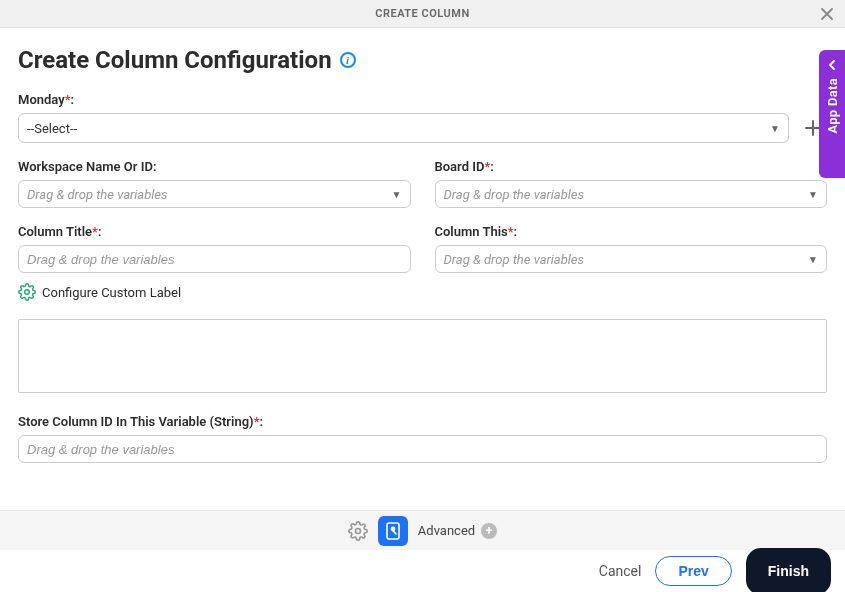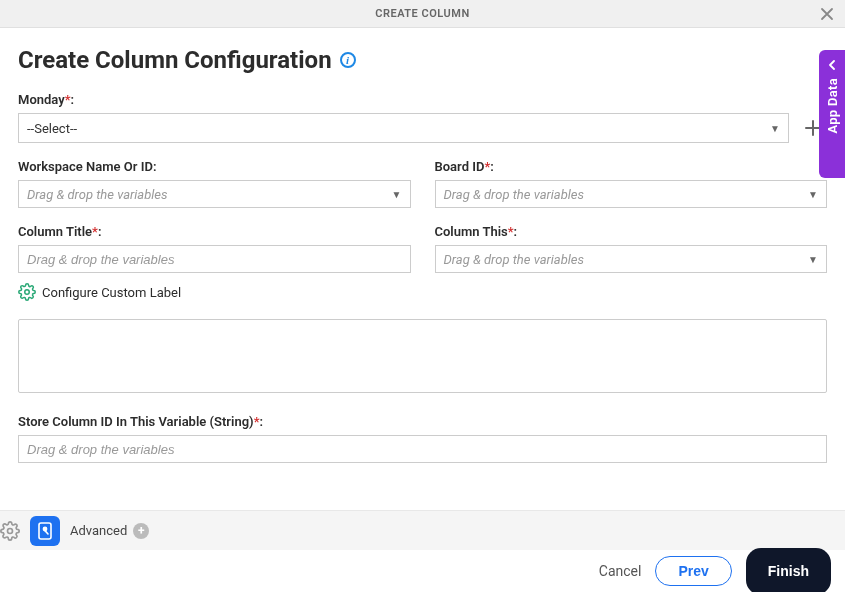--- a/index.html
+++ b/index.html
@@ -14,42 +14,42 @@
   .page-title-row { display: flex; align-items: center; gap: 8px; margin-bottom: 18px; }
   .page-title { font-size: 24px; font-weight: 700; color: #2c2c2c; }
   .info-icon { width: 16px; height: 16px; border: 2px solid #1e88e5; border-radius: 50%; display: inline-flex; align-items: center; justify-content: center; color: #1e88e5; font-size: 11px; font-weight: 700; font-style: italic; font-family: Georgia, serif; }
 
   .field-label { font-size: 13px; font-weight: 600; color: #2c2c2c; margin-bottom: 6px; display: block; }
   .required { color: #d32f2f; }
 
   .row-monday { display: flex; align-items: flex-end; gap: 10px; margin-bottom: 16px; }
   .row-monday .field-group { flex: 1; }
 
-  .select-box, .input-box { width: 100%; height: 28px; border: 1px solid #ccc; border-radius: 0; padding: 0 8px; font-size: 13px; background: #fff; color: #333; display: flex; align-items: center; position: relative; }
+  .select-box, .input-box { width: 100%; height: 28px; border: 1px solid #ccc; border-radius: 6px; padding: 0 8px; font-size: 13px; background: #fff; color: #333; display: flex; align-items: center; position: relative; }
   .select-box.large { height: 30px; }
   .select-box .sel-text { flex: 1; }
   .select-box .sel-placeholder { flex: 1; color: #999; font-style: italic; }
   .select-arrow { color: #666; font-size: 10px; }
   .input-box input { border: none; outline: none; width: 100%; height: 100%; font-size: 13px; font-style: italic; color: #333; background: transparent; }
   .input-box input::placeholder { color: #999; }
 
   .plus-btn { width: 28px; height: 28px; display: flex; align-items: center; justify-content: center; font-size: 22px; color: #666; cursor: pointer; margin-bottom: 1px; }
 
   .two-col { display: flex; gap: 24px; margin-bottom: 16px; }
   .two-col .col { flex: 1; }
 
   .custom-label-row { display: flex; align-items: center; gap: 6px; margin-top: -6px; margin-bottom: 18px; }
   .gear-green { color: #2aa876; }
   .custom-label-text { color: #2c2c2c; font-size: 13px; }
 
   .textarea-box { width: 100%; height: 74px; border: 1px solid #ccc; border-radius: 2px; resize: none; padding: 6px 8px; font-size: 13px; font-family: inherit; outline: none; }
 
   .field-group-full { margin-bottom: 18px; }
 
-  .bottom-bar { position: absolute; bottom: 42px; left: 0; right: 0; height: 40px; background: #f5f5f5; border-top: 1px solid #e8e8e8; display: flex; align-items: center; gap: 10px; }
+  .bottom-bar { position: absolute; bottom: 42px; left: 0; right: 0; height: 40px; background: #f5f5f5; border-top: 1px solid #e8e8e8; display: flex; align-items: center; justify-content: center; gap: 10px; }
   .bottom-gear { width: 20px; height: 20px; display: flex; align-items: center; justify-content: center; color: #888; cursor: pointer; }
   .bottom-doc { width: 30px; height: 30px; background: #1e71f0; border-radius: 6px; display: flex; align-items: center; justify-content: center; color: #fff; cursor: pointer; }
   .advanced-row { display: flex; align-items: center; gap: 6px; cursor: pointer; }
   .advanced-label { font-size: 13px; color: #444; }
   .plus-circle { width: 16px; height: 16px; border-radius: 50%; background: #bbb; color: #fff; display: inline-flex; align-items: center; justify-content: center; font-size: 12px; font-weight: 700; }
 
   .footer { position: absolute; bottom: 0; left: 0; right: 0; height: 42px; display: flex; align-items: center; justify-content: flex-end; gap: 14px; padding-right: 14px; background: #fff; }
   .cancel-link { color: #555; font-size: 14px; cursor: pointer; }
   .prev-btn { height: 30px; padding: 0 22px; border: 1px solid #1e71f0; border-radius: 15px; background: #fff; color: #1e71f0; font-size: 14px; font-weight: 600; cursor: pointer; }
   .finish-btn { height: 47px; padding: 0 22px; border: none; border-radius: 15px; background: #0f172a; color: #fff; font-size: 14px; font-weight: 600; cursor: pointer; }

